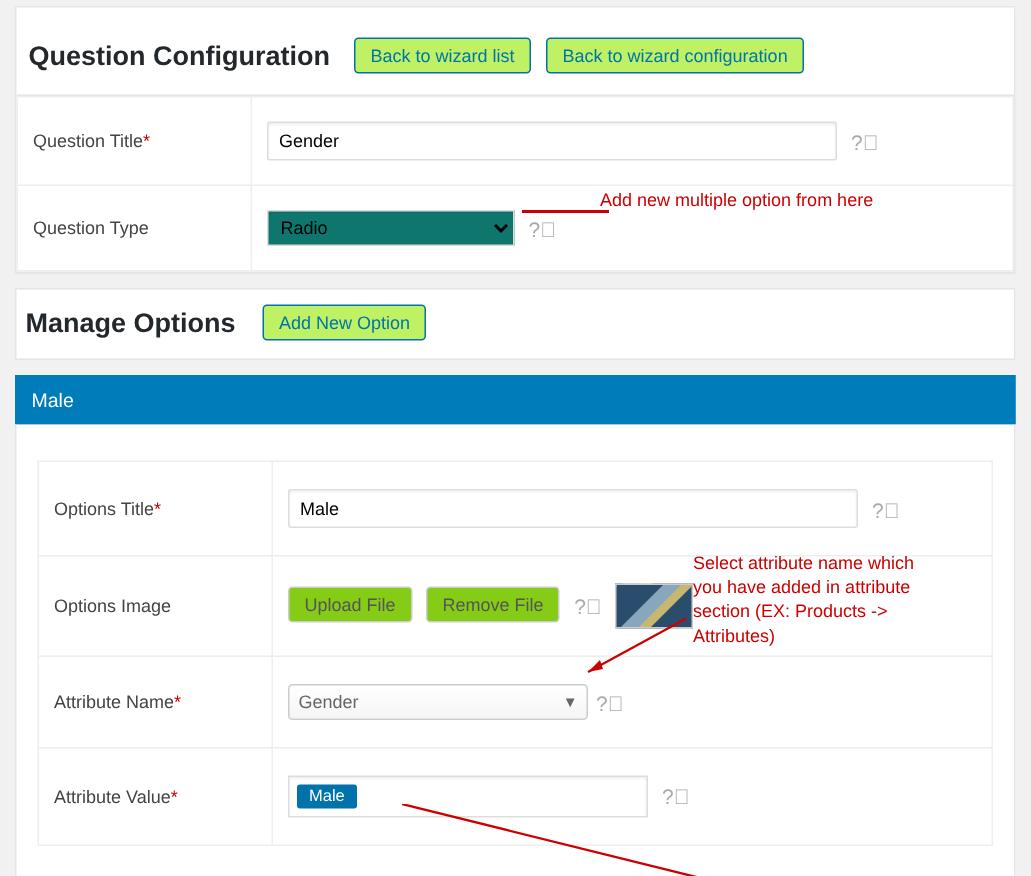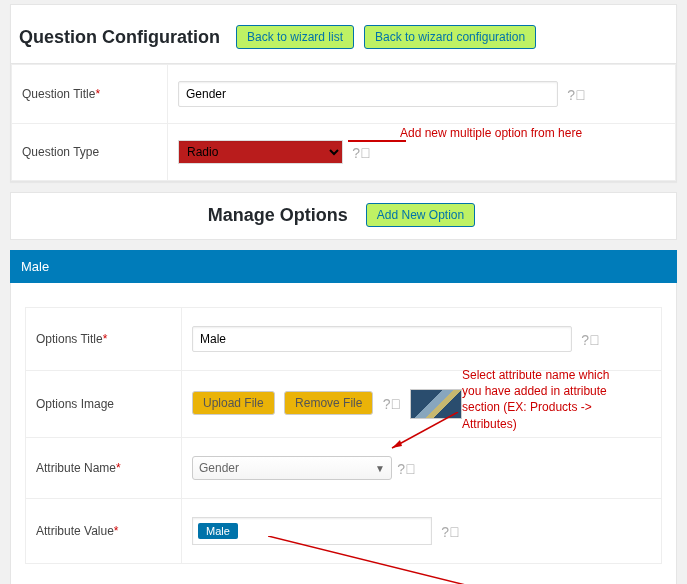--- a/index.html
+++ b/index.html
@@ -6,32 +6,32 @@
     body { font-family: -apple-system, "Segoe UI", Arial, sans-serif; font-size: 13px; color: #222; width: 687px; background: #f1f1f1; padding: 2px; }
     .panel { background: #fff; border: 1px solid #e5e5e5; box-shadow: 0 1px 1px rgba(0,0,0,.04); margin: 2px 8px 10px 8px; }
     .header-row { display: flex; align-items: center; padding: 10px 12px 14px 8px; border-bottom: 1px solid #e5e5e5; gap: 10px; margin-top: 10px; }
     h2 { font-size: 18px; font-weight: 600; color: #23282d; margin-right: 6px; }
     .btn-outline { display: inline-block; border: 1px solid #0073aa; color: #0073aa; background: #bef264; padding: 4px 10px; font-size: 12px; border-radius: 3px; cursor: pointer; }
     .form-table { width: 100%; border-collapse: collapse; }
     .form-table td { border: 1px solid #eee; padding: 16px 10px; vertical-align: middle; font-size: 12px; color: #444; }
     .form-table td.label-cell { width: 156px; font-weight: normal; }
     .req { color: #c00; }
     .text-input { width: 380px; border: 1px solid #ddd; border-radius: 2px; padding: 5px 7px; font-size: 12px; background: #fff; box-shadow: inset 0 1px 2px rgba(0,0,0,.07); }
-    .select-input { width: 165px; border: 1px solid #ddd; padding: 3px 4px; font-size: 12px; background: #b91c1c; box-shadow: inset 0 1px 2px rgba(0,0,0,.07); }
+    .select-input { width: 165px; border: 1px solid #ddd; padding: 3px 4px; font-size: 12px; background: #0f766e; box-shadow: inset 0 1px 2px rgba(0,0,0,.07); }
     .help-icon { color: #aaa; font-size: 14px; display:inline-block; vertical-align: middle; margin-left:6px; }
     .annot { color: #c00; font-size: 12px; position: absolute; }
     .redline { stroke: #c00; stroke-width: 2; fill: none; }
     .redline-thin { stroke: #c00; stroke-width: 1.5; fill: none; }
     .section2 { background: #fff; border: 1px solid #e5e5e5; margin: 0 8px 10px 8px; }
-    .section2-head { display: flex; align-items: center; gap: 12px; padding: 10px 10px 12px 6px; justify-content: center; }
+    .section2-head { display: flex; align-items: center; gap: 12px; padding: 10px 10px 12px 6px; }
     .accordion { margin: 6px 8px 10px 8px; }
     .acc-header { background: #007cba; color: #fff; padding: 8px 10px; font-size: 13px; font-weight: 500; border: 1px solid #007cba; }
     .acc-body { background: #fff; border: 1px solid #e5e5e5; border-top: none; padding: 24px 14px 20px 14px; }
     .acc-body .form-table td { padding: 18px 10px; }
-    .small-btn { display: inline-block; border: 1px solid #ccc; background: #eab308; color: #555; padding: 4px 10px; font-size: 12px; border-radius: 3px; cursor: pointer; }
+    .small-btn { display: inline-block; border: 1px solid #ccc; background: #84cc16; color: #555; padding: 4px 10px; font-size: 12px; border-radius: 3px; cursor: pointer; }
     .thumb { display: inline-block; width: 52px; height: 30px; background: linear-gradient(135deg,#2a4d6e 40%,#88a6bd 40%,#88a6bd 55%,#c7b870 55%,#c7b870 65%,#2a4d6e 65%); border: 1px solid #ccc; vertical-align: middle; margin-left: 6px; }
     .combo { width: 200px; border: 1px solid #ccc; background: linear-gradient(#fff,#f5f5f5); border-radius: 3px; padding: 4px 6px; font-size: 12px; display: inline-flex; align-items:center; justify-content: space-between; color: #666; }
     .combo .arrow { font-size: 10px; color: #666; }
     .chip-wrap { display: inline-block; width: 240px; border: 1px solid #ddd; padding: 5px; box-shadow: inset 0 1px 2px rgba(0,0,0,.07); }
     .chip { display: inline-block; background: #0073aa; color: #fff; font-size: 11px; padding: 2px 8px; border-radius: 2px; }
     .svg-overlay { position: absolute; pointer-events: none; }
     .rel { position: relative; }
   </style>
 </head>
 <body>

